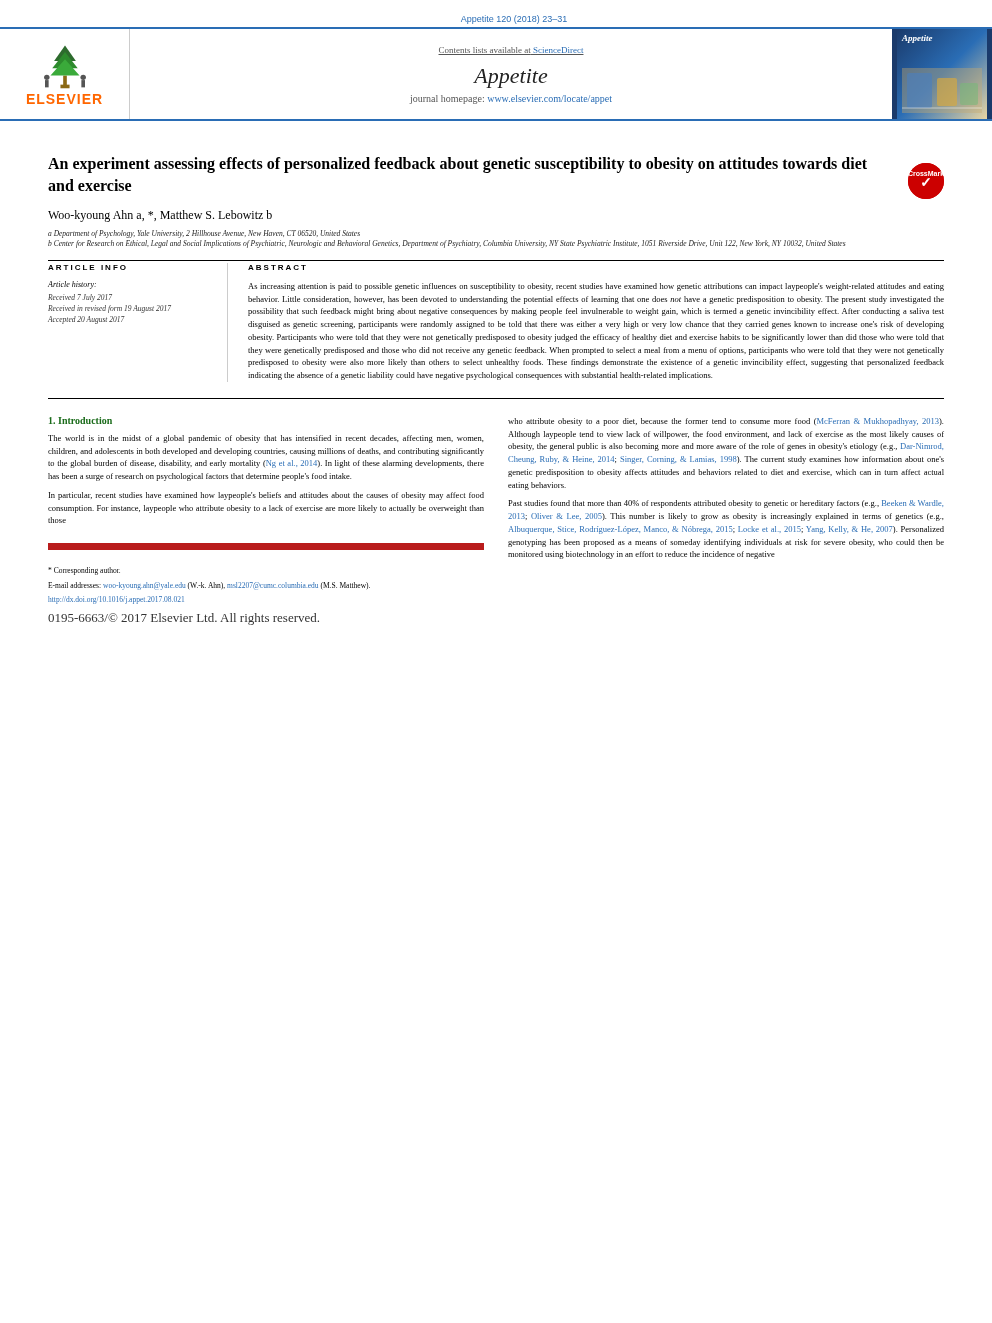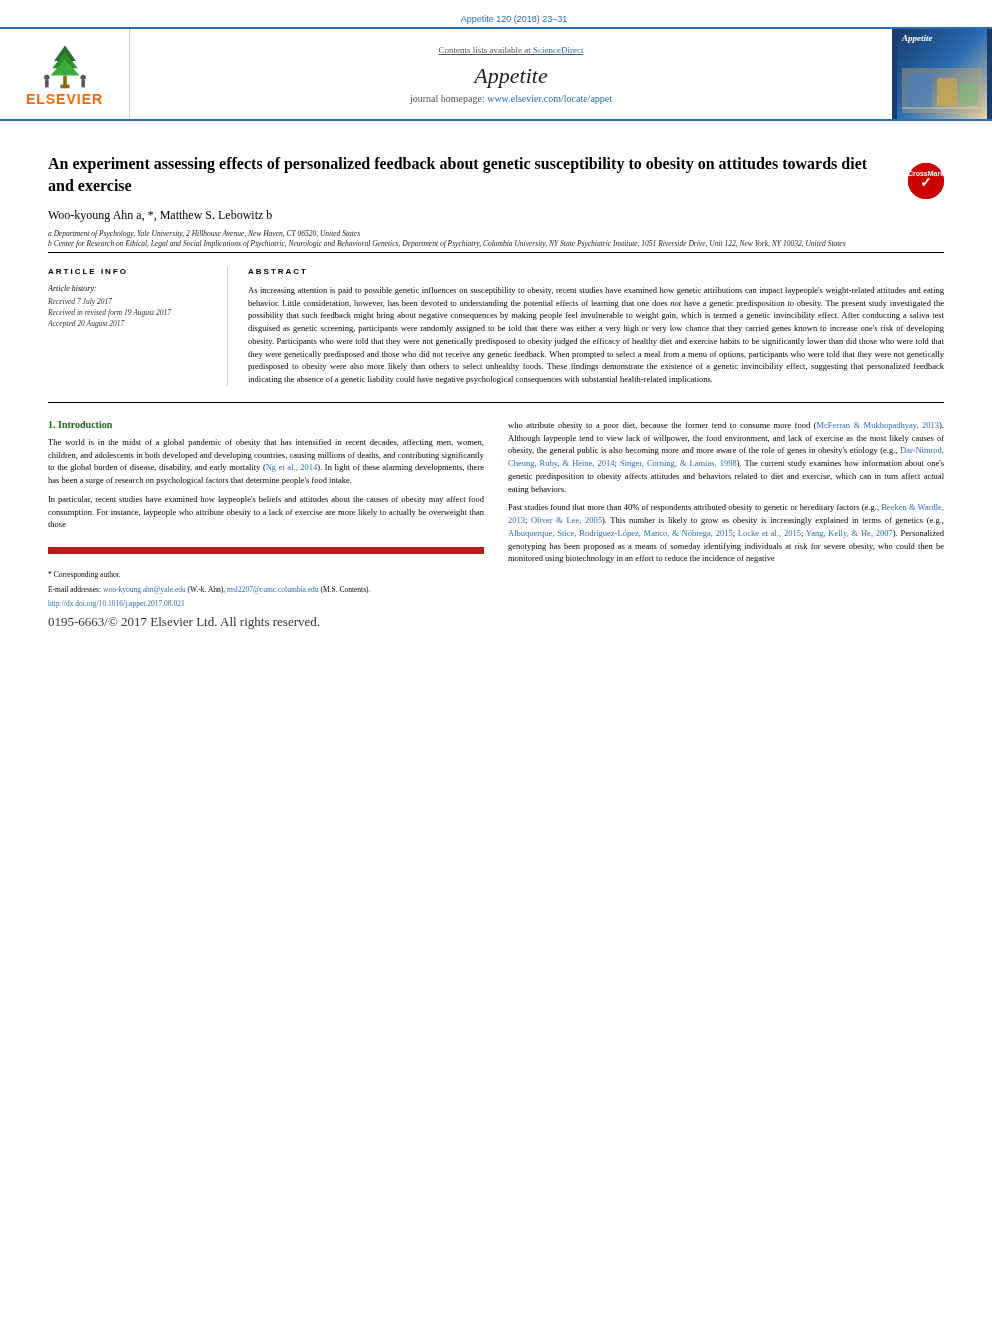--- a/index.html
+++ b/index.html
@@ -137,23 +137,23 @@
     }
     .affiliations {
       font-size: 7.5px;
       font-style: italic;
       line-height: 1.4;
       color: #222;
     }
     .two-column {
       display: flex;
       gap: 20px;
-      margin-top: 2px;
+      margin-top: 10px;
       border-top: 1px solid #000;
-      padding-top: 14px;
+      padding-top: 2px;
     }
     .left-col {
       width: 180px;
       flex-shrink: 0;
     }
     .right-col {
       flex: 1;
     }
     .section-header {
       font-family: Arial, Helvetica, sans-serif;
@@ -373,21 +373,21 @@
         </div>
         <div class="footnote-item">
           <span>E-mail addresses:</span>
           <a href="#" class="inline-link">
             <span>woo-kyoung.ahn@yale.edu</span>
           </a>
           <span>(W.-k. Ahn),</span>
           <a href="#" class="inline-link">
             <span>msl2207@cumc.columbia.edu</span>
           </a>
-          <span>(M.S. Contents).</span>
+          <span>(M.S. Matthew).</span>
         </div>
         <div class="footnote-item">
           <a href="#" class="doi-link">
             <span>http://dx.doi.org/10.1016/j.appet.2017.08.021</span>
           </a>
         </div>
         <div class="issn-line">0195-6663/© 2017 Elsevier Ltd. All rights reserved.</div>
       </div>
     </div>
 

